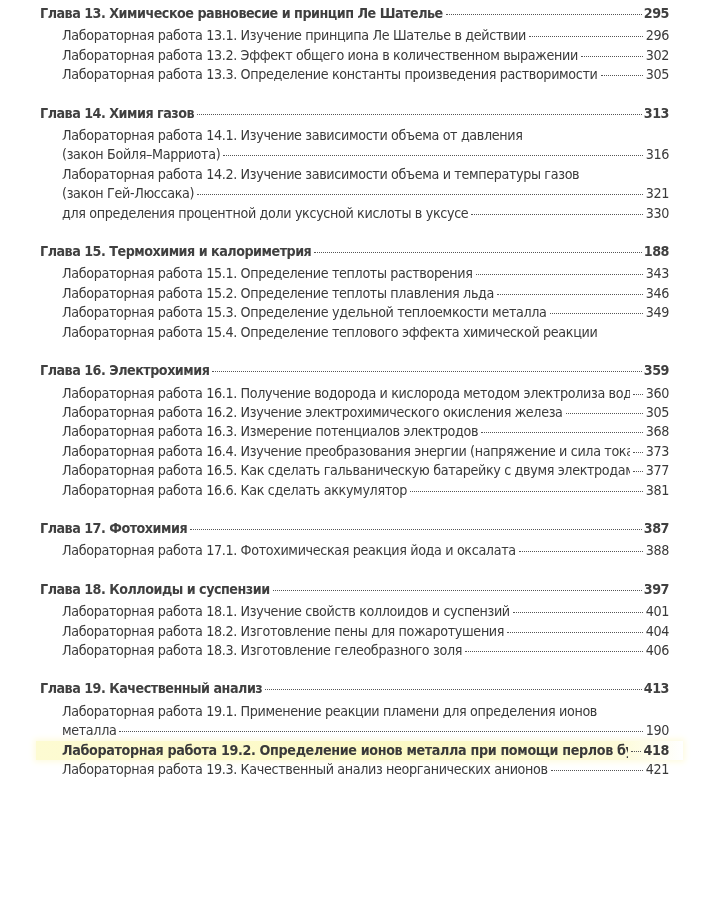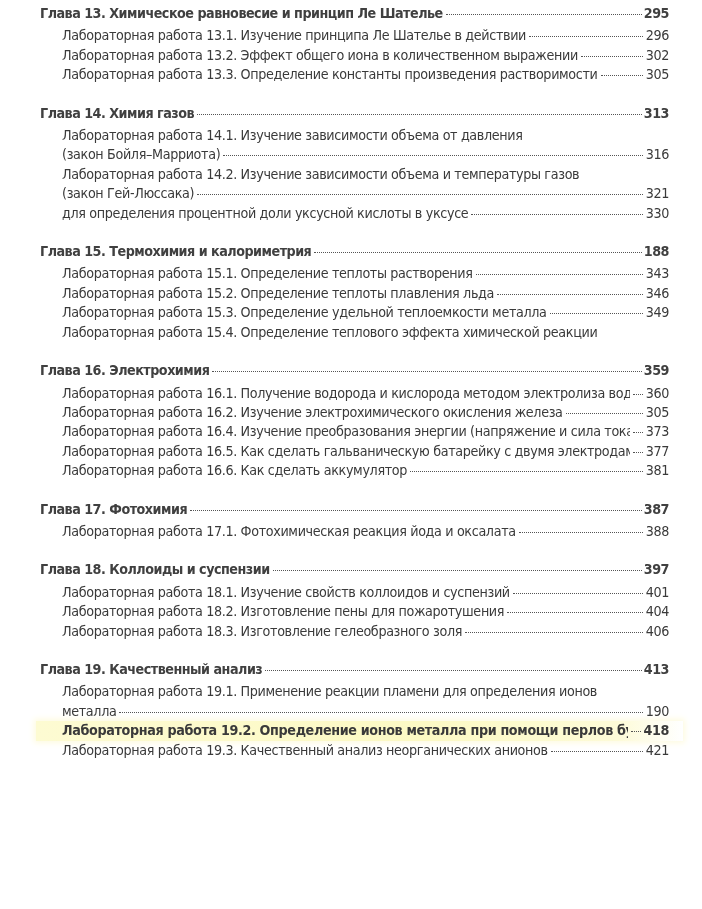--- a/index.html
+++ b/index.html
@@ -181,20 +181,27 @@
       </div>
       <div>
         <div class="row entry">
           <span class="title">Лабораторная работа 16.2. Изучение электрохимического окисления железа</span>
           <span class="leader"></span>
           <span class="page">305</span>
         </div>
       </div>
       <div>
         <div class="row entry">
+          <span class="title">Лабораторная работа 16.3. Измерение потенциалов электродов</span>
+          <span class="leader"></span>
+          <span class="page">368</span>
+        </div>
+      </div>
+      <div>
+        <div class="row entry">
           <span class="title">Лабораторная работа 16.4. Изучение преобразования энергии (напряжение и сила тока)</span>
           <span class="leader"></span>
           <span class="page">373</span>
         </div>
       </div>
       <div>
         <div class="row entry">
           <span class="title">Лабораторная работа 16.5. Как сделать гальваническую батарейку с двумя электродами</span>
           <span class="leader"></span>
           <span class="page">377</span>

